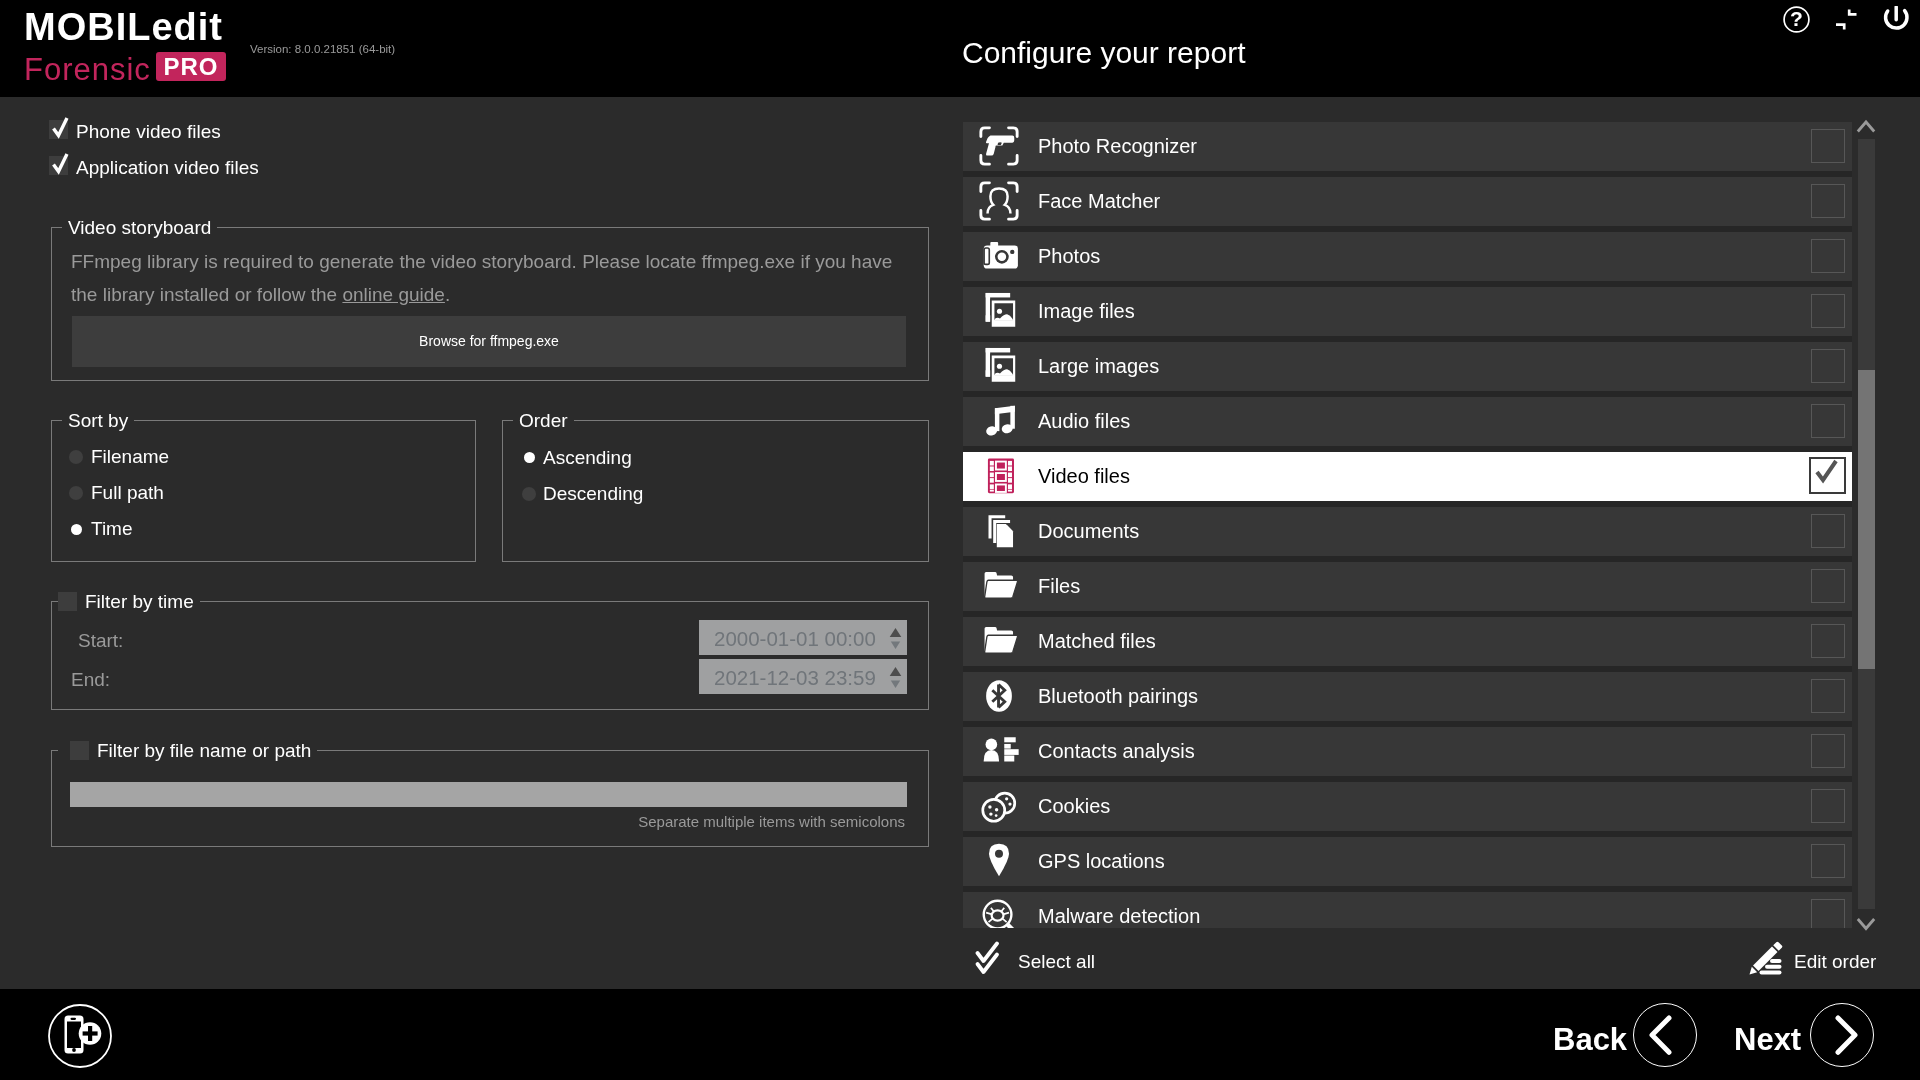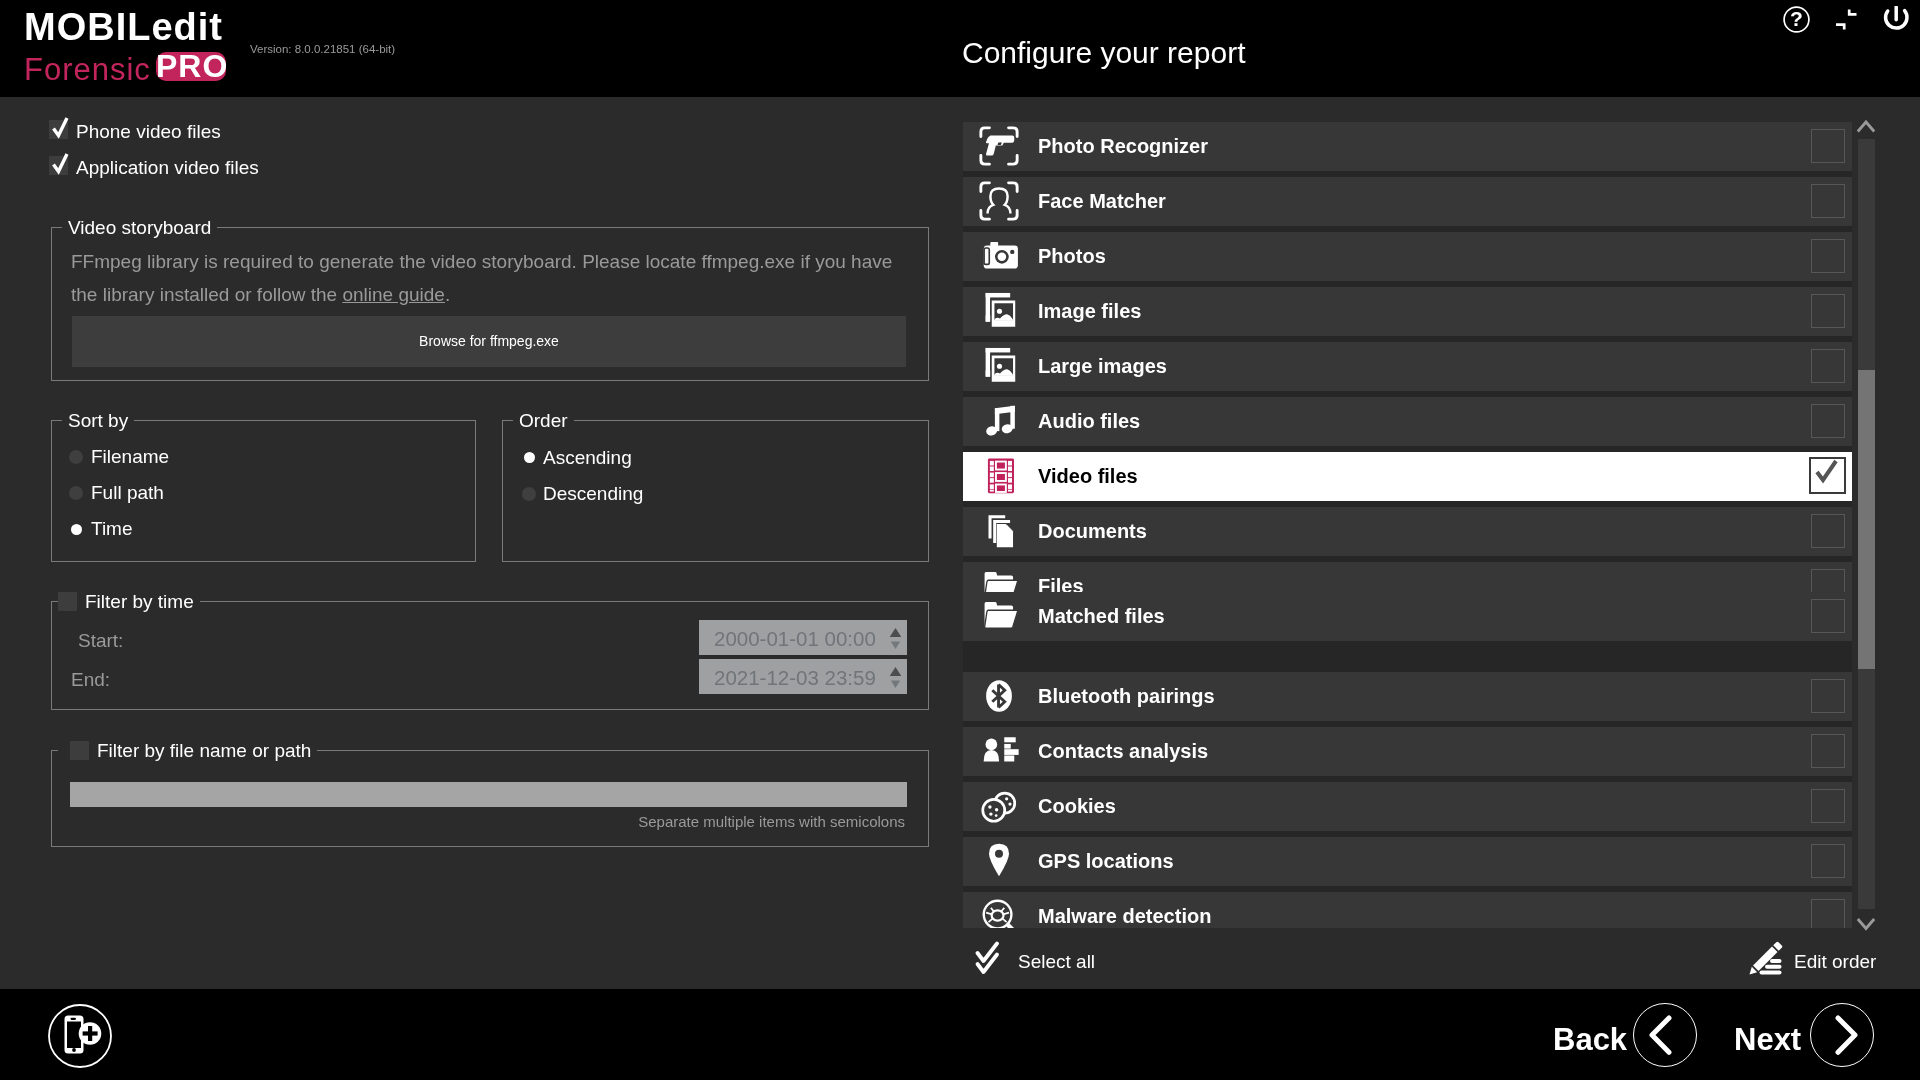--- a/index.html
+++ b/index.html
@@ -4,21 +4,21 @@
 <style>
   * { margin:0; padding:0; box-sizing:border-box; }
   html,body { width:1920px; height:1080px; overflow:hidden; }
   body { background:#2b2b2b; font-family:"Liberation Sans",sans-serif; color:#fff; position:relative; }
   .abs { position:absolute; }
 
   
   #header { left:0; top:0; width:1920px; height:97px; background:#000; }
   #logo-main { left:24px; top:6px; font-size:38px; font-weight:700; color:#fff; letter-spacing:1px; }
   #logo-sub { left:24px; top:52px; font-size:31px; color:#c2255c; letter-spacing:1px; }
-  #logo-pro { left:156px; top:52px; width:70px; height:29px; background:#c2255c; border-radius:10px; color:#fff; font-size:32px; font-weight:700; text-align:center; line-height:29px; letter-spacing:1px; }
+  #logo-pro { left:156px; top:52px; width:70px; height:29px; background:#c2255c; border-radius:3px; color:#fff; font-size:24px; font-weight:700; text-align:center; line-height:29px; letter-spacing:1px; }
   #version { left:250px; top:43px; font-size:11.5px; color:#9a9a9a; }
   #title { left:962px; top:36px; font-size:30px; font-weight:400; color:#fff; }
 
   
   .ckbox { width:19px; height:19px; background:#3d3d3d; position:absolute; }
   .cklabel { position:absolute; font-size:19px; color:#fff; }
   .groupbox { position:absolute; border:1px solid #7a7a7a; }
   .grouplabel { position:absolute; top:-11px; left:10px; background:#2b2b2b; padding:0 6px; font-size:19px; color:#fff; line-height:22px; }
   .gray { color:#9a9a9a; }
 
@@ -29,21 +29,21 @@
   .radio.sel { background:#fff; width:11px; height:11px; }
   .radiolabel { position:absolute; font-size:19px; color:#fff; }
 
   .datefield { position:absolute; left:647px; width:208px; height:35px; background:#9fa0a1; color:#70757a; font-size:20.5px; line-height:37px; }
   .datefield span { position:absolute; left:15px; }
   .spin { position:absolute; right:5px; top:2px; width:13px; height:28px; }
 
   
   #list { left:963px; top:122px; width:889px; height:806px; overflow:hidden; background:#262626; }
   .row { position:absolute; left:0; width:889px; height:49px; background:#373737; }
-  .row .rlabel { position:absolute; left:75px; top:13px; font-size:20px; color:#fff;font-weight:bold; }
+  .row .rlabel { position:absolute; left:75px; top:13px; font-size:20px; color:#fff; }
   .row .rcheck { position:absolute; right:7px; top:7px; width:34px; height:34px; border:1px solid #575757; }
   .row .ricon { position:absolute; left:15px; top:3px; width:42px; height:42px; }
   .row.white { background:#fff; }
   .row.white .rlabel { color:#000; }
   .row.white .rcheck { border:2px solid #3a3a3a; background:#fff; right:6px; top:5px; width:37px; height:37px; }
 
   
   #sb-track { left:1858px; top:139px; width:17px; height:770px; background:#3a3a3a; }
   #sb-thumb { left:1858px; top:370px; width:17px; height:299px; background:#747474; }
 
@@ -252,21 +252,21 @@
       <div class="rcheck"></div>
     </div>
     <div class="row " style="top:440px">
       <svg class="ricon" viewBox="0 0 44 44">
       <path d="M6.9 34.7 V9 Q6.9 7.4 8.5 7.4 H17.8 Q19.2 7.4 19.4 8.3 L20 10.9 H34.8 Q36.7 10.9 36.7 12.7 V34.7 Z" fill="#fff"></path>
       <path d="M10.9 16 H40.2 Q41.8 16 41.3 17.7 L36.6 33 Q36 34.7 34.3 34.7 H8.2 Q6.5 34.7 7 33 L9.3 17.7 Q9.7 16 10.9 16 Z" fill="#fff" stroke="#373737" stroke-width="1.4"></path>
     </svg>
       <div class="rlabel">Files</div>
       <div class="rcheck"></div>
     </div>
-    <div class="row " style="top:470px">
+    <div class="row " style="top:495px">
       <svg class="ricon" viewBox="0 0 44 44">
       <path d="M6.9 34.7 V9 Q6.9 7.4 8.5 7.4 H17.8 Q19.2 7.4 19.4 8.3 L20 10.9 H34.8 Q36.7 10.9 36.7 12.7 V34.7 Z" fill="#fff"></path>
       <path d="M10.9 16 H40.2 Q41.8 16 41.3 17.7 L36.6 33 Q36 34.7 34.3 34.7 H8.2 Q6.5 34.7 7 33 L9.3 17.7 Q9.7 16 10.9 16 Z" fill="#fff" stroke="#373737" stroke-width="1.4"></path>
     </svg>
       <div class="rlabel">Matched files</div>
       <div class="rcheck"></div>
     </div>
     <div class="row " style="top:550px">
       <svg class="ricon" viewBox="0 0 44 44">
       <ellipse cx="22" cy="22" rx="13.5" ry="16.5" fill="#fff"></ellipse>

